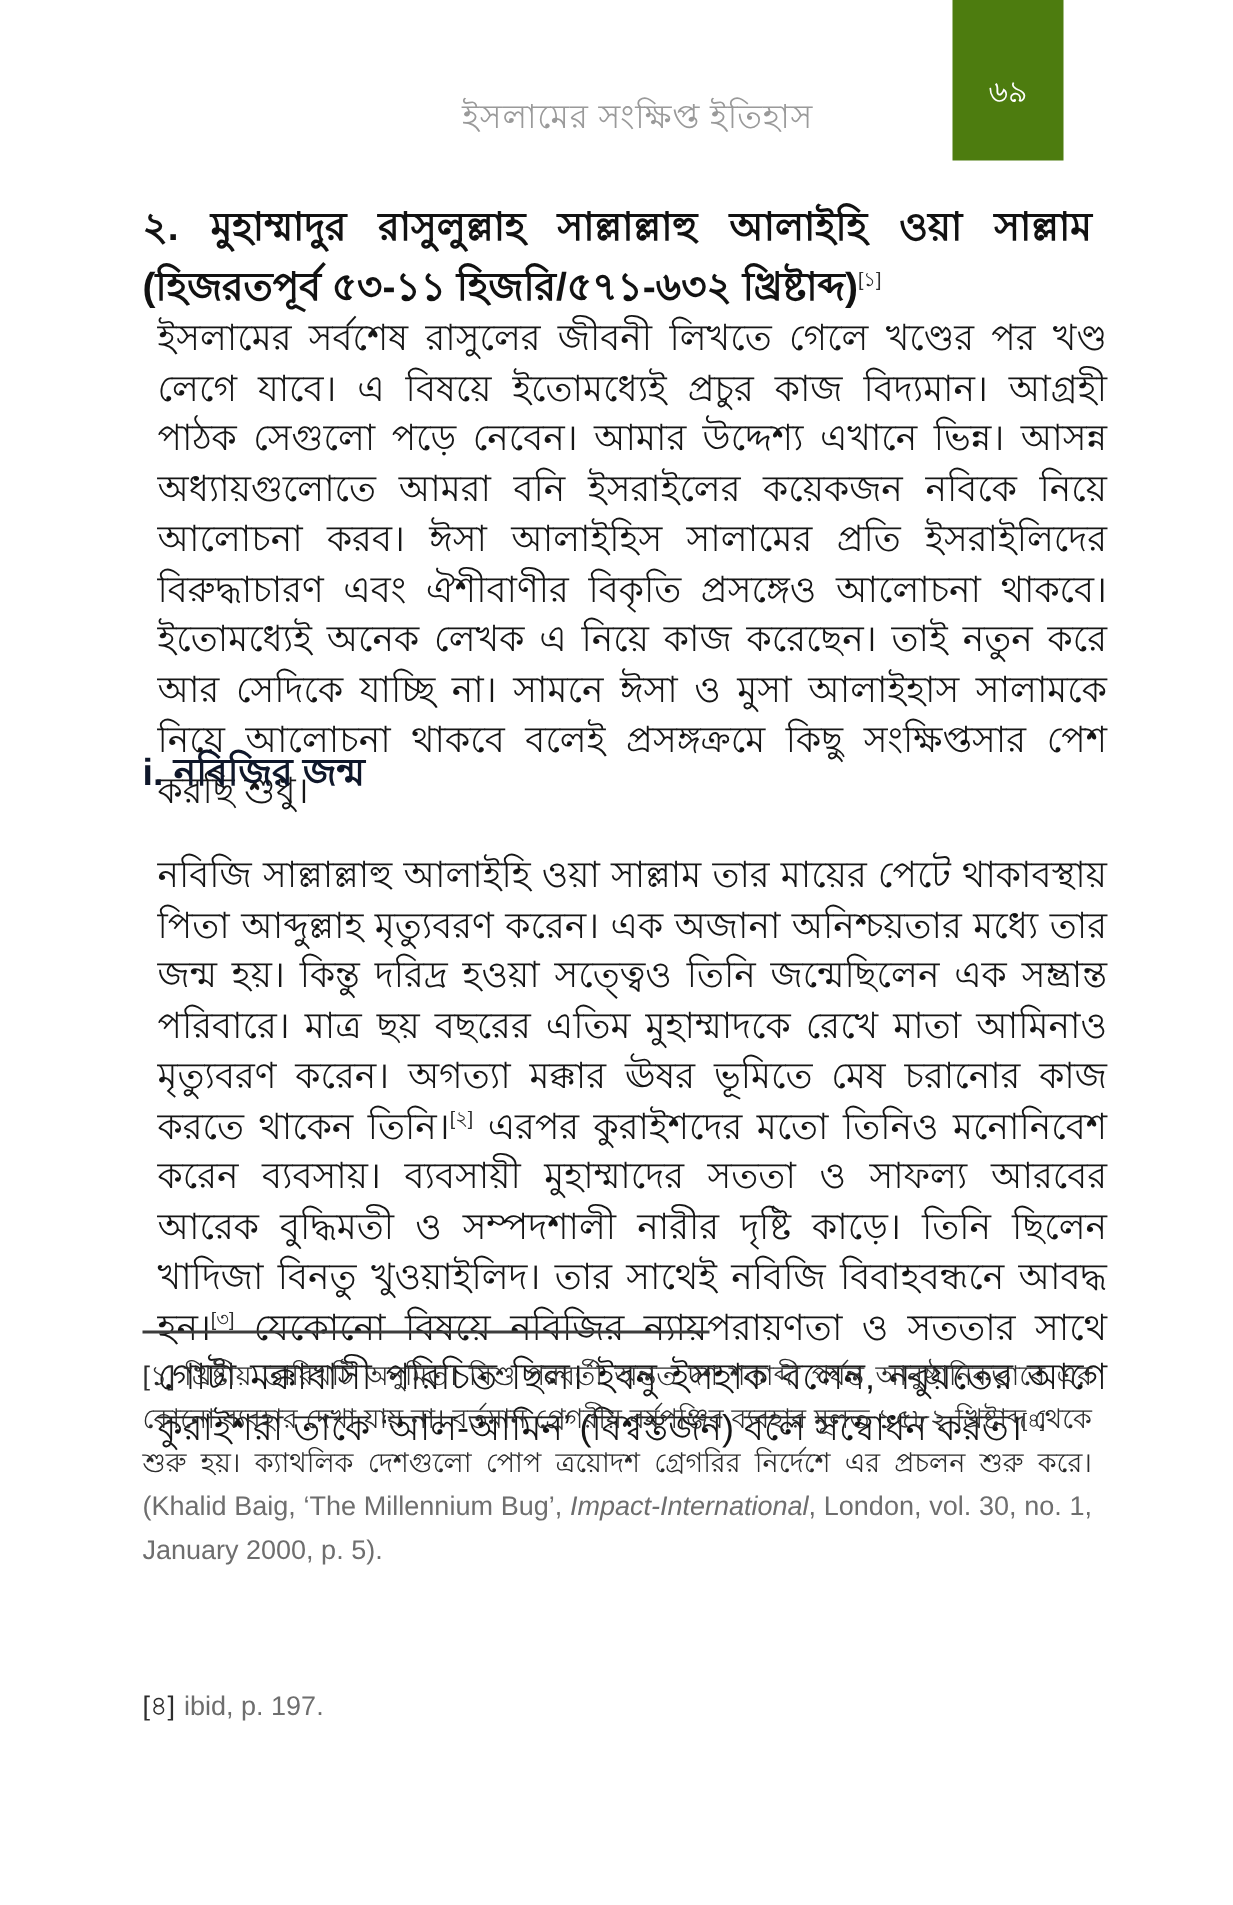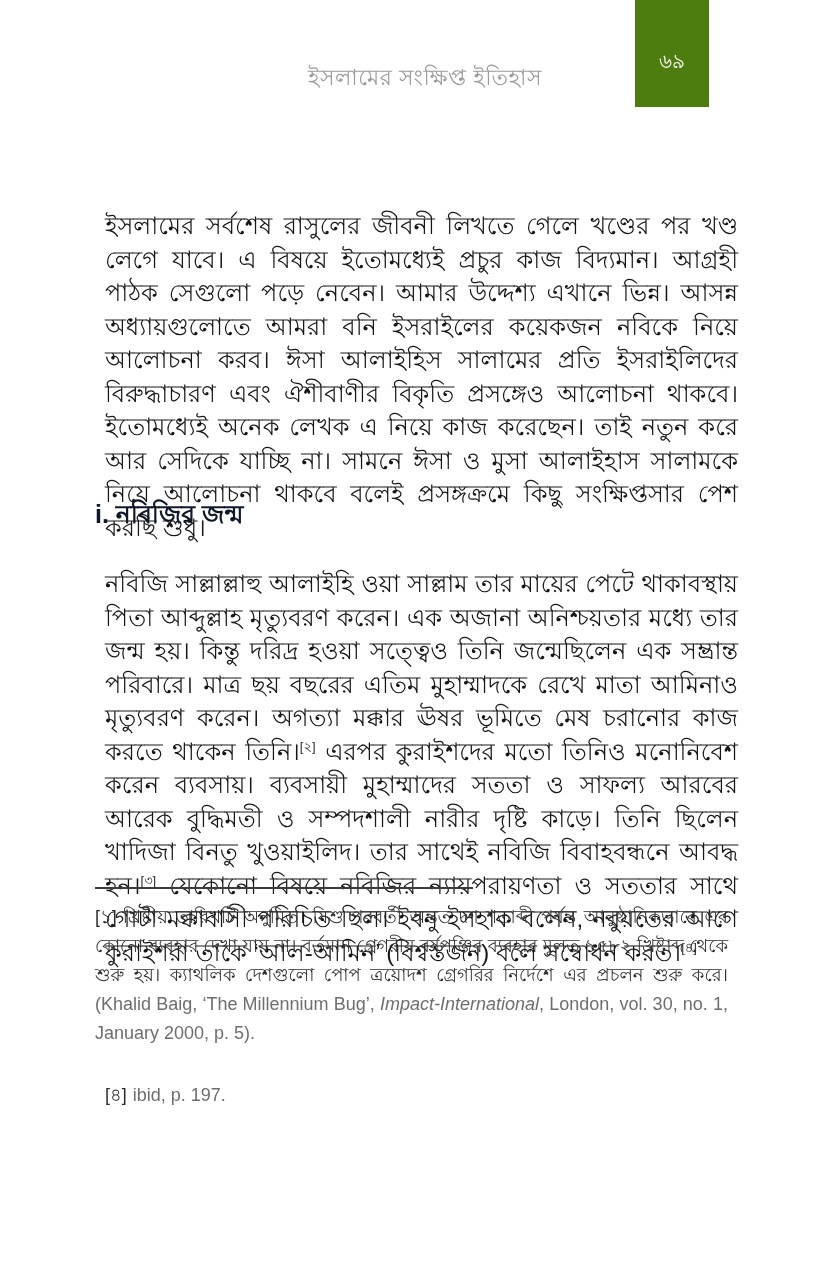--- a/index.html
+++ b/index.html
@@ -80,37 +80,38 @@
   }
   .footnote {
     font-size: 18px;
     line-height: 29px;
     text-align: justify;
     color: #2d2d2d;
   }
   .fn-1 { top: 903px; }
   .fn-2 { top: 1024px; }
   .fn-3 { top: 1086px; }
-  .fn-4 { top: 1081px; margin-left: 10px; }
+  .fn-4 { top: 1123px; }
   .fn-marker { color: #2d2d2d; margin-right: 6px; }
   .fn-en { color: #6e6e6e; }
   .italic { font-style: italic; }
   .fn-bn-italic { font-style: italic; color: #2d2d2d; }
 </style>
 </head>
 <body>
 
 <div class="page">
 
   <div class="running-title">ইসলামের সংক্ষিপ্ত ইতিহাস</div>
 
   <div class="page-number-box">
     <span class="num">৬৯</span>
   </div>
 
+  <div class="content section-heading"><span>২. মুহাম্মাদুর রাসুলুল্লাহ সাল্লাল্লাহু আলাইহি ওয়া সাল্লাম (হিজরতপূর্ব ৫৩-১১ হিজরি/৫৭১-৬৩২ খ্রিষ্টাব্দ)</span><sup class="fnref">[১]</sup></div>
 
   <p class="content body-para para-1">ইসলামের সর্বশেষ রাসুলের জীবনী লিখতে গেলে খণ্ডের পর খণ্ড লেগে যাবে। এ বিষয়ে ইতোমধ্যেই প্রচুর কাজ বিদ্যমান। আগ্রহী পাঠক সেগুলো পড়ে নেবেন। আমার উদ্দেশ্য এখানে ভিন্ন। আসন্ন অধ্যায়গুলোতে আমরা বনি ইসরাইলের কয়েকজন নবিকে নিয়ে আলোচনা করব। ঈসা আলাইহিস সালামের প্রতি ইসরাইলিদের বিরুদ্ধাচারণ এবং ঐশীবাণীর বিকৃতি প্রসঙ্গেও আলোচনা থাকবে। ইতোমধ্যেই অনেক লেখক এ নিয়ে কাজ করেছেন। তাই নতুন করে আর সেদিকে যাচ্ছি না। সামনে ঈসা ও মুসা আলাইহাস সালামকে নিয়ে আলোচনা থাকবে বলেই প্রসঙ্গক্রমে কিছু সংক্ষিপ্তসার পেশ করছি শুধু।</p>
 
   <div class="content sub-heading">i. নবিজির জন্ম</div>
 
   <p class="content body-para para-2"><span>নবিজি সাল্লাল্লাহু আলাইহি ওয়া সাল্লাম তার মায়ের পেটে থাকাবস্থায় পিতা আব্দুল্লাহ মৃত্যুবরণ করেন। এক অজানা অনিশ্চয়তার মধ্যে তার জন্ম হয়। কিন্তু দরিদ্র হওয়া সত্ত্বেও তিনি জন্মেছিলেন এক সম্ভ্রান্ত পরিবারে। মাত্র ছয় বছরের এতিম মুহাম্মাদকে রেখে মাতা আমিনাও মৃত্যুবরণ করেন। অগত্যা মক্কার ঊষর ভূমিতে মেষ চরানোর কাজ করতে থাকেন তিনি।</span><sup class="fnref">[২]</sup><span> এরপর কুরাইশদের মতো তিনিও মনোনিবেশ করেন ব্যবসায়। ব্যবসায়ী মুহাম্মাদের সততা ও সাফল্য আরবের আরেক বুদ্ধিমতী ও সম্পদশালী নারীর দৃষ্টি কাড়ে। তিনি ছিলেন খাদিজা বিনতু খুওয়াইলিদ। তার সাথেই নবিজি বিবাহবন্ধনে আবদ্ধ হন।</span><sup class="fnref">[৩]</sup><span> যেকোনো বিষয়ে নবিজির ন্যায়পরায়ণতা ও সততার সাথে গোটা মক্কাবাসী পরিচিত ছিল। ইবনু ইসহাক বলেন, নবুয়তের আগে কুরাইশরা তাকে ‘আল-আমিন’ (বিশ্বস্তজন) বলে সম্বোধন করত।</span><sup class="fnref">[৪]</sup></p>
 
   <div class="footnote-rule"></div>
 
   <div class="content footnote fn-1"><span class="fn-marker">[১]</span><span>খ্রিষ্টীয় তারিখটি অনুমিত। যিশু পরবর্তী অন্তত দশ শতাব্দী পর্যন্ত আনুষ্ঠানিকভাবে এর কোনো ব্যবহার দেখা যায় না। বর্তমান গ্রেগরীয় বর্ষপঞ্জির ব্যবহার মূলত ১৫৮২ খ্রিষ্টাব্দ থেকে শুরু হয়। ক্যাথলিক দেশগুলো পোপ ত্রয়োদশ গ্রেগরির নির্দেশে এর প্রচলন শুরু করে। </span><span class="fn-en">(Khalid Baig, ‘The Millennium Bug’, </span><span class="fn-en italic">Impact-International</span><span class="fn-en">, London, vol. 30, no. 1, January 2000, p. 5).</span></div>

